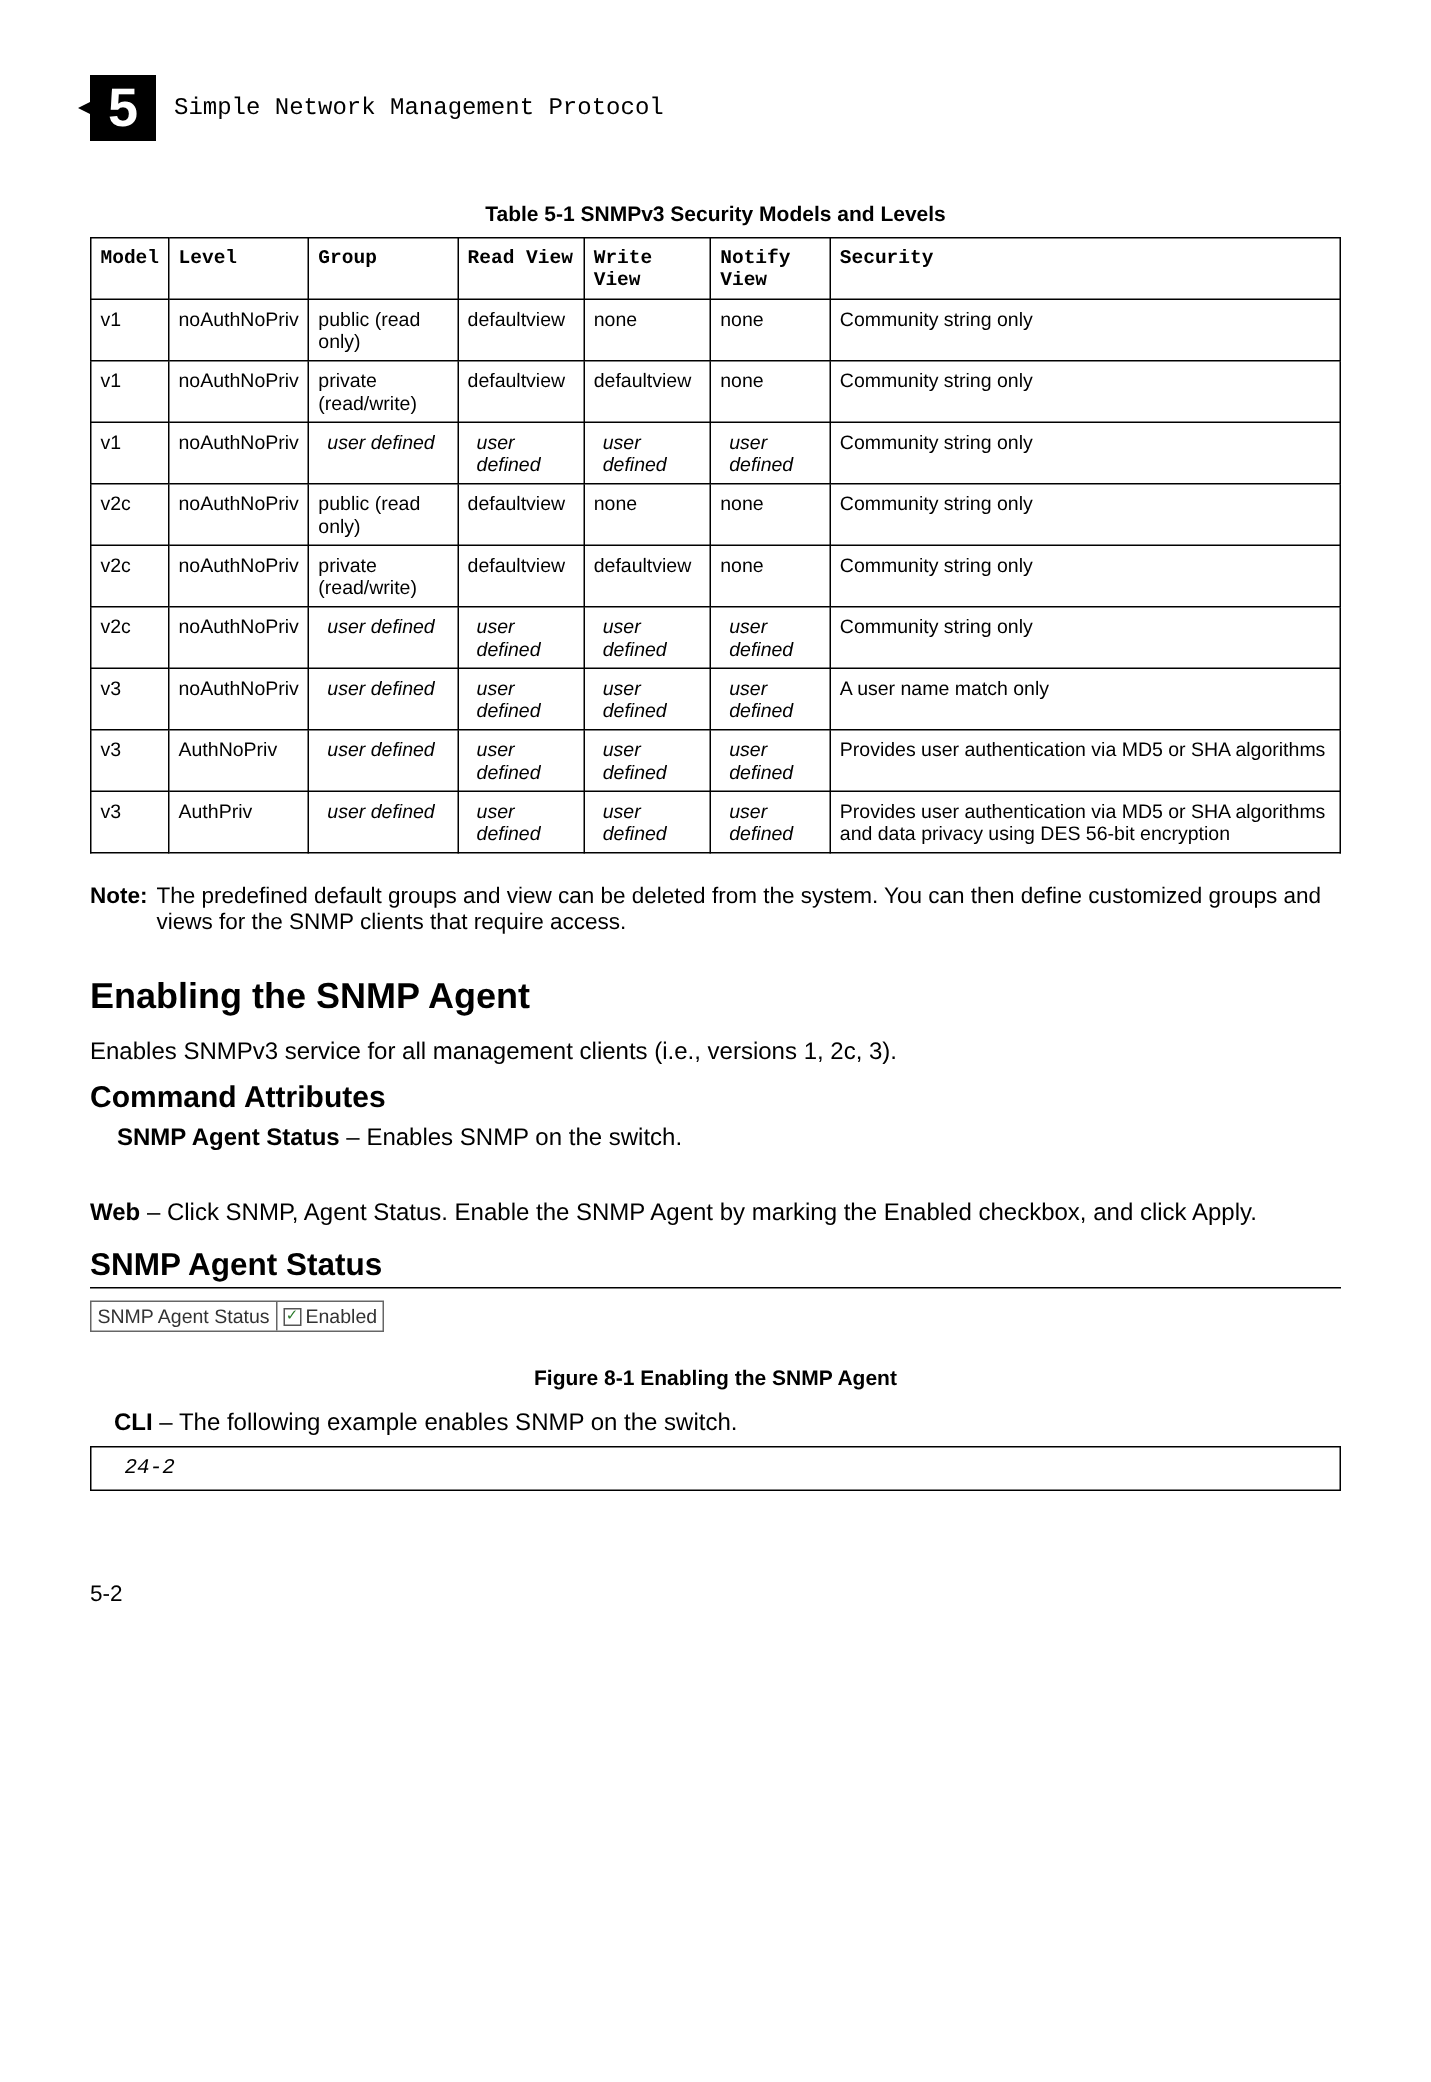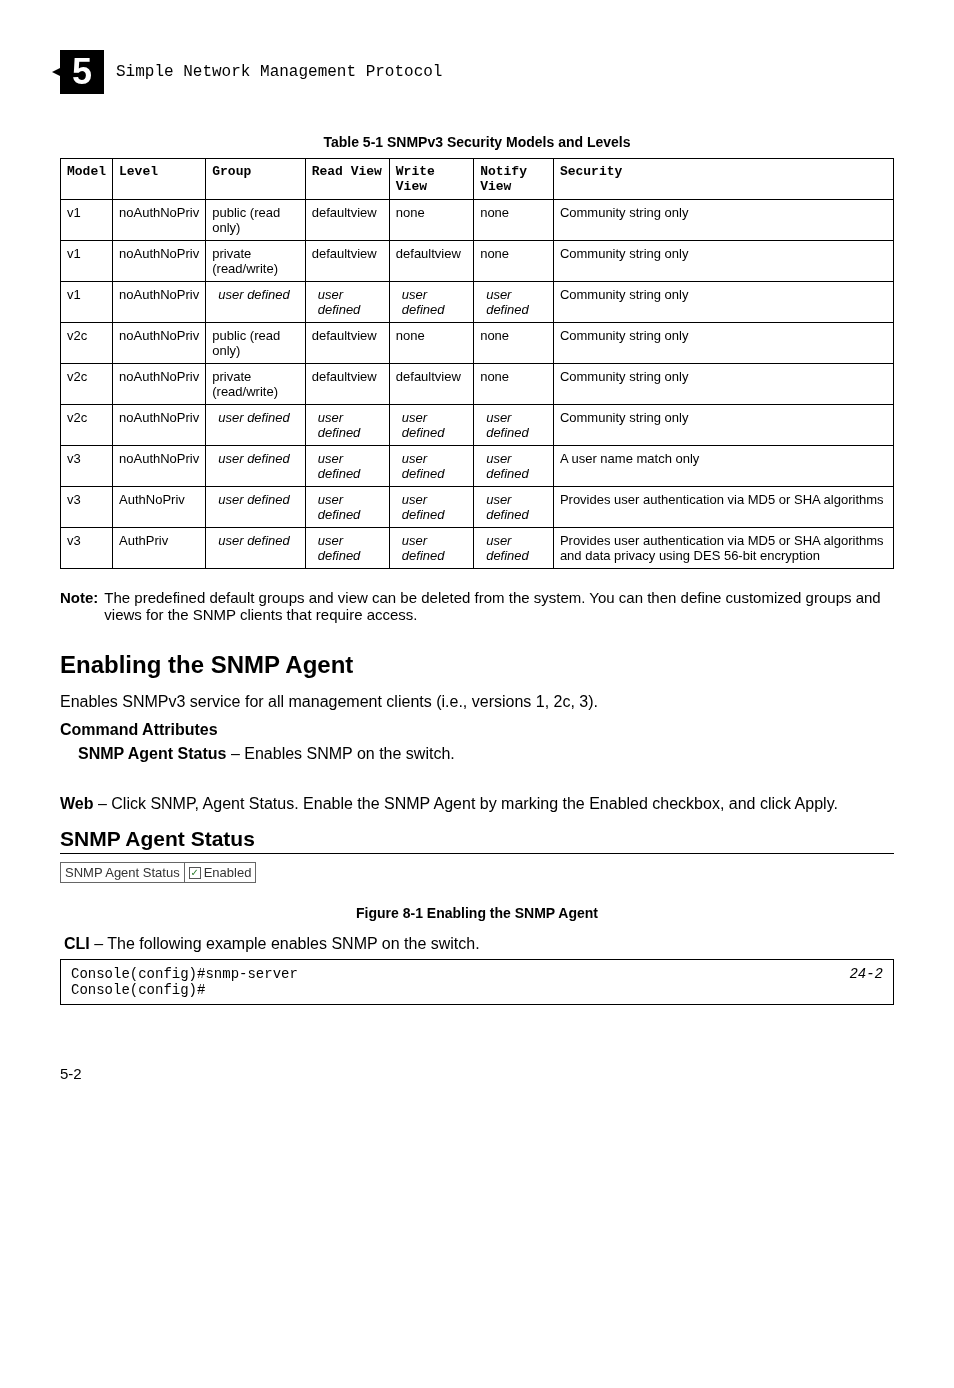--- a/index.html
+++ b/index.html
@@ -74,21 +74,21 @@
   .note-text { }
   h1.section {
     font-size: 24px;
     font-weight: bold;
     margin: 22px 0 14px 0;
   }
   p.body {
     margin: 10px 0;
     font-size: 16px;
   }
-  .attr-head { font-weight: bold; font-size: 16px; margin: 10px 0 6px 0; }
+  .attr-head { font-weight: bold; font-size: 20px; margin: 10px 0 6px 0; }
   .attr-line { margin: 4px 0 32px 18px; font-size: 16px; }
   .attr-line b { font-weight: bold; }
   .web-line { font-size: 16px; margin: 10px 0 14px 0; }
   .web-line b { font-weight: bold; }
   .snmp-status-head {
     font-size: 21px;
     font-weight: bold;
     font-family: Arial, sans-serif;
     margin: 14px 0 2px 0;
   }
@@ -122,21 +122,21 @@
     font-size: 10px;
     color: #2a7a2a;
     line-height: 1;
   }
   .fig-caption {
     text-align: center;
     font-weight: bold;
     font-size: 14px;
     margin: 6px 0 14px 0;
   }
-  .cli-line { font-size: 16px; margin: 6px 4px; }
+  .cli-line { font-size: 16px; margin: 6px 16px; }
   .cli-line b { font-weight: bold; }
   .code-box {
     border: 1px solid #000;
     padding: 6px 10px;
     font-family: "Courier New", monospace;
     font-size: 14px;
     display: flex;
     justify-content: space-between;
   }
   .code-ref {
@@ -291,21 +291,19 @@
   </div>
 </div>
 
 <div class="fig-caption">Figure 8-1   Enabling the SNMP Agent</div>
 
 <p class="cli-line">
   <b>CLI</b><span> – The following example enables SNMP on the switch.</span>
 </p>
 
 <div class="code-box">
-  <div class="code-lines">Console(config)#snmp-server
-Console(config)#</div>
   <div class="code-ref">24-2</div>
 </div>
 
 <div class="page-num">5-2</div>
 
 
 
 
 </body></html>

